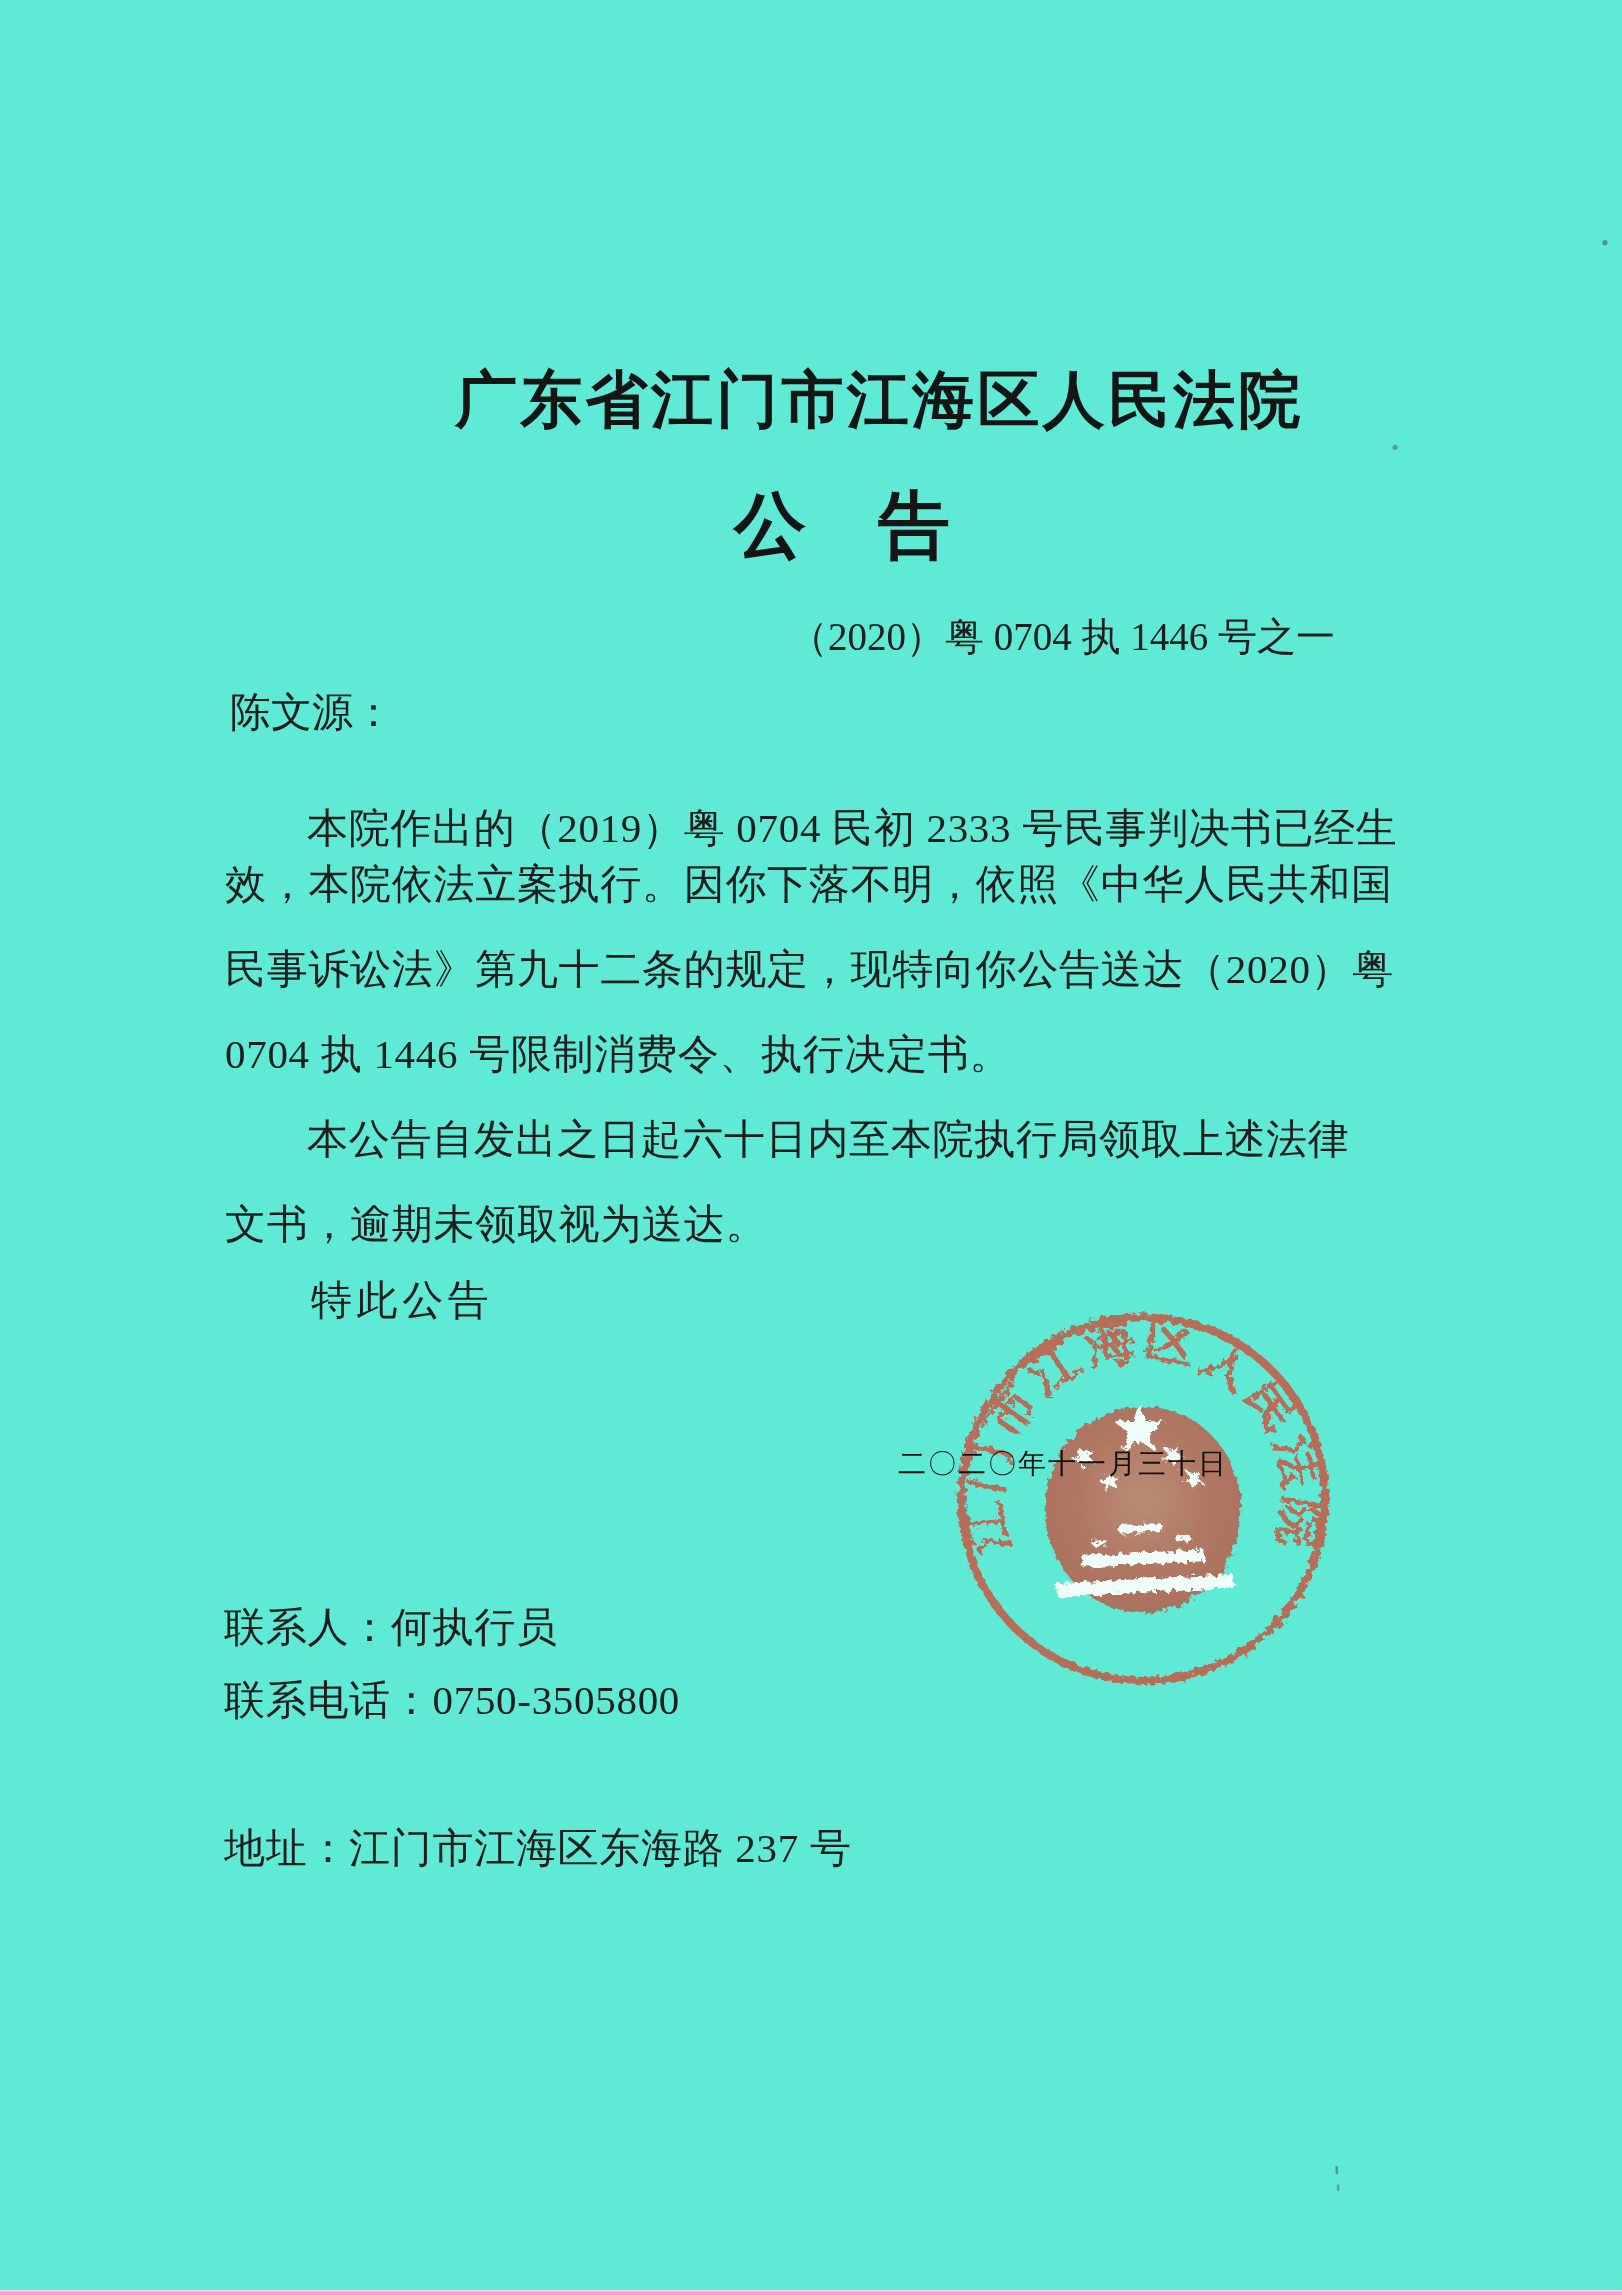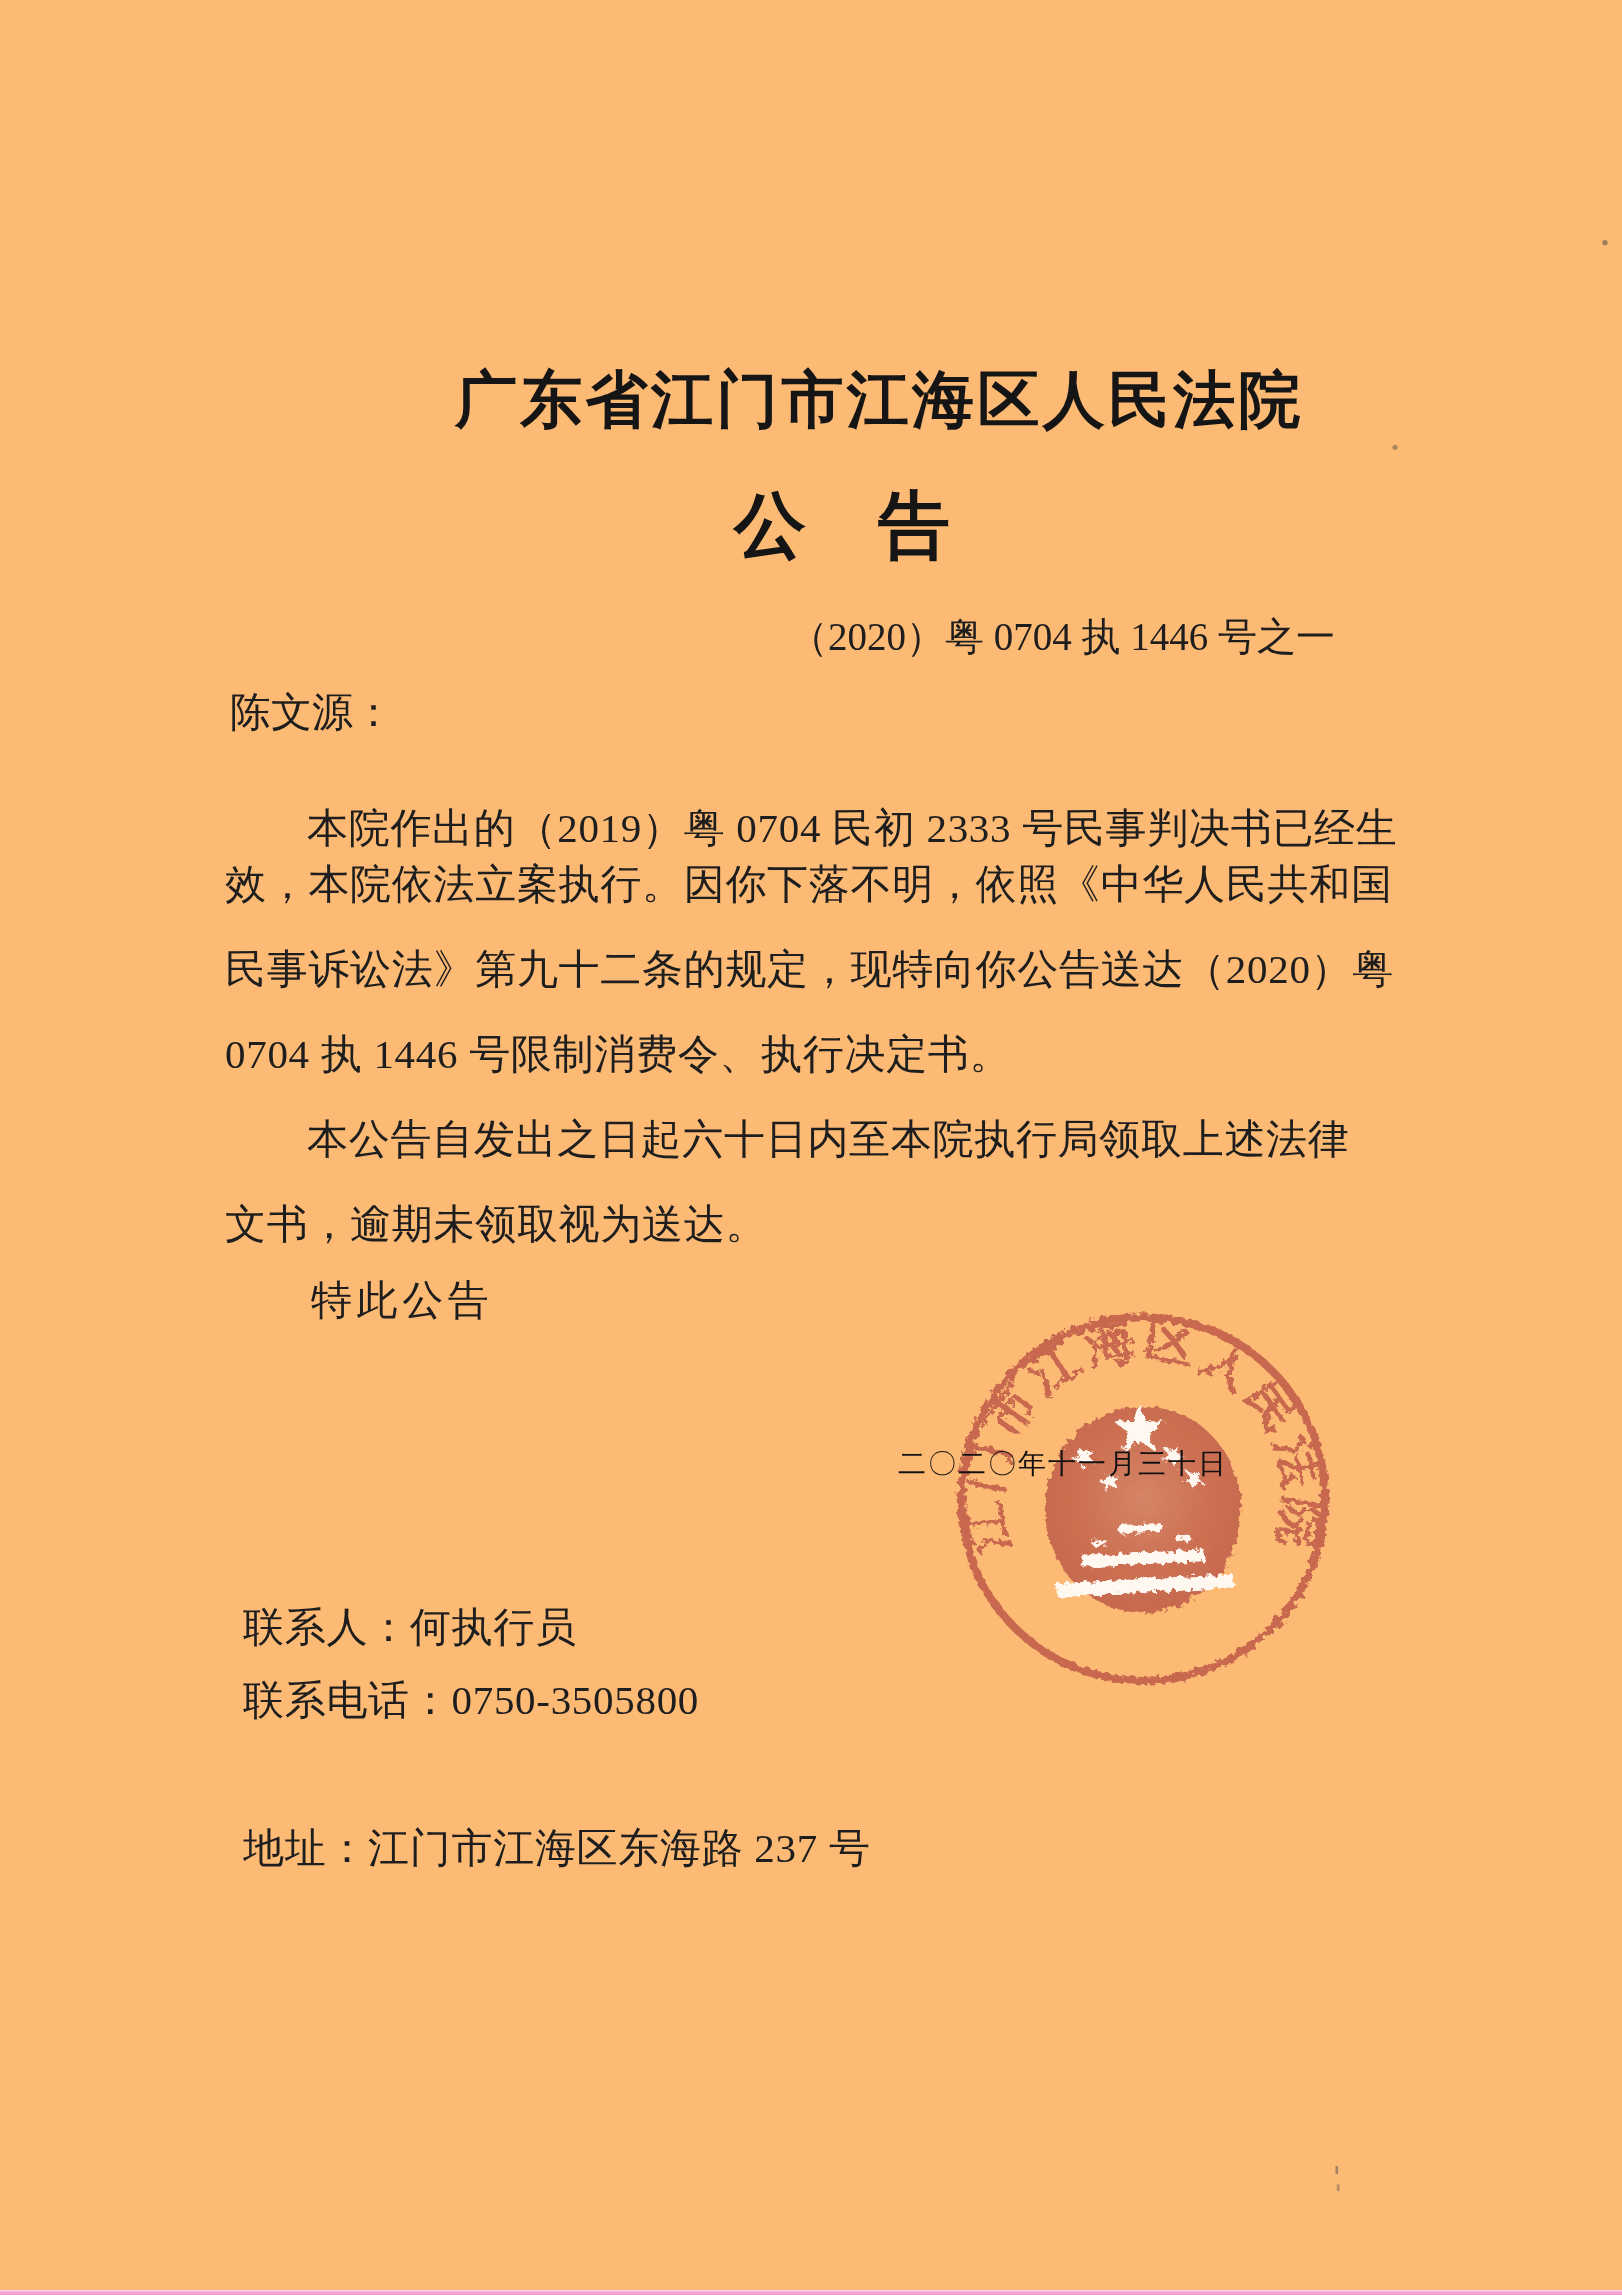--- a/index.html
+++ b/index.html
@@ -1,19 +1,19 @@
 <!DOCTYPE html>
 <html style="font-size:10.5px"><head>
 <meta charset="utf-8">
 <style>
   html,body{margin:0;padding:0;background:#ffffff;}
   .page{
     position:relative;
     width:1622px;height:2295px;
-    background:#fdba74;
+    background:#5eead4;
     overflow:hidden;
     font-family:"Liberation Serif","DejaVu Serif",serif;
     color:#1e1e1e;
   }
   .abs{position:absolute;line-height:1.18;white-space:nowrap;}
   .txt-layer{position:absolute;inset:0;z-index:2;}
   .seal-layer{position:absolute;inset:0;z-index:1;}
   .court-title{
     font-size:62px;font-weight:bold;letter-spacing:3.3px;
     left:455px;top:364px;color:#151515;
@@ -24,21 +24,21 @@
   }
   .case-number{font-size:39px;left:789px;top:614px;}
   .addressee{font-size:41px;left:230px;top:688px;}
   .body-line{font-size:41px;letter-spacing:0.7px;}
   .l-indent{left:307px;}
   .l-flush{left:225px;}
   .t1{top:775px;margin-top:29px;}.t2{top:860px;}.t3{top:945px;}.t4{top:1030px;}
   .t5{top:1115px;}.t6{top:1200px;}
   .closing{font-size:41px;left:311px;top:1276px;letter-spacing:4.6px;}
   .date-line{font-size:28px;left:898px;top:1447px;letter-spacing:2px;color:#111;}
-  .contact{font-size:41px;left:224px;letter-spacing:0.7px;margin-left:19px;}
+  .contact{font-size:41px;left:224px;letter-spacing:0.7px;}
   .c1{top:1603px;}.c2{top:1676px;}.c3{top:1750px;}.c4{top:1824px;}
   .scan-strip{
     position:absolute;left:0;bottom:0;width:1622px;height:5.2px;z-index:3;
     background:linear-gradient(to bottom,#fbdcef 0%,#f2a8d6 45%,#ee9ccd 100%);
   }
   .seal-svg{width:1622px;height:2295px;display:block;}
   .seal-text{font-family:"Liberation Serif","DejaVu Serif",serif;font-weight:bold;}
 </style>
 </head>
 <body>

